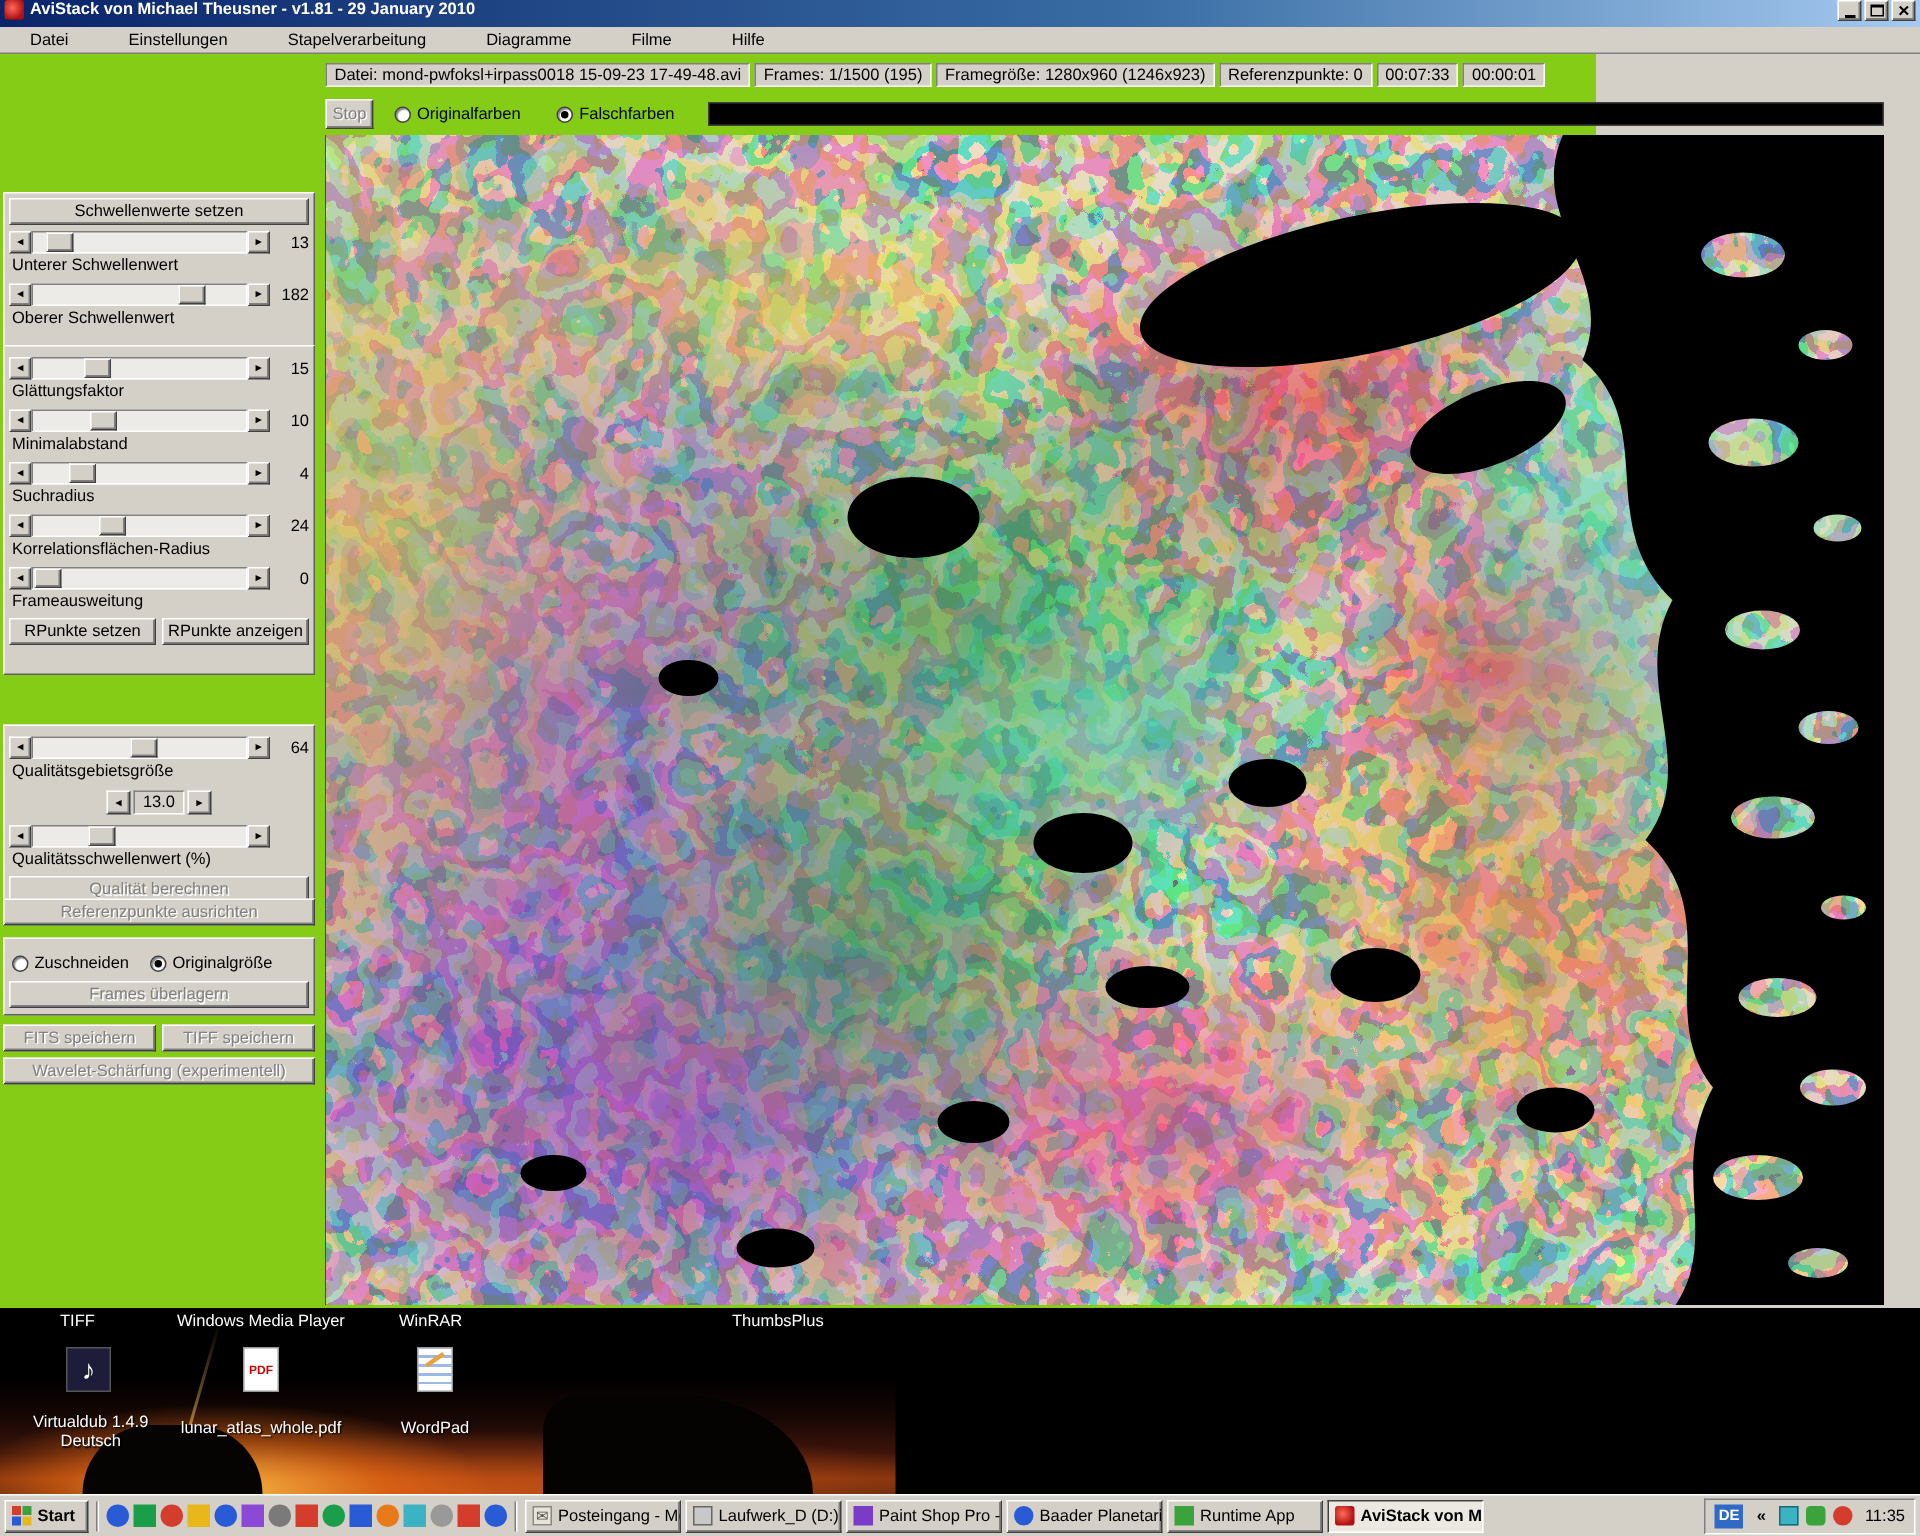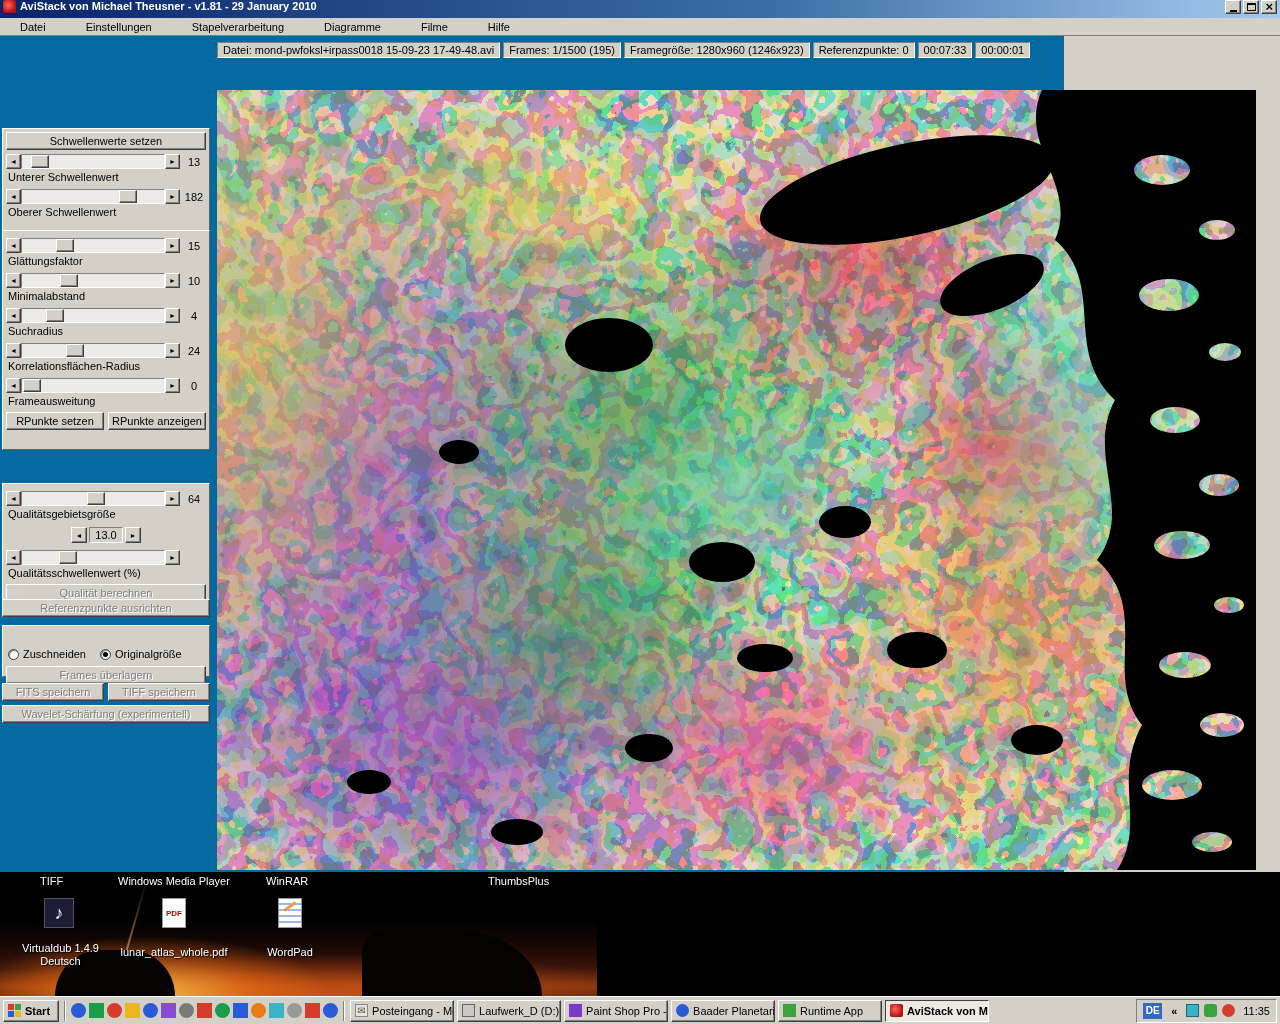--- a/index.html
+++ b/index.html
@@ -17,21 +17,21 @@
   .app-icon{width:13px;height:13px;margin-right:4px;background:radial-gradient(circle at 40% 40%,#ff6a5a,#b01010 70%);border-radius:2px;flex:0 0 auto}
   .title-text{flex:1;white-space:nowrap;overflow:hidden;font-size:11px}
   .wbtn{width:16px;height:14px;margin-left:2px;display:inline-flex;align-items:center;justify-content:center;color:#000}
   .ic-min{width:7px;height:2px;background:#000;margin-top:7px}
   .ic-max{width:9px;height:8px;border:1px solid #000;border-top-width:2px}
   .ic-close::before{content:"\00D7";font-size:13px;font-weight:bold;line-height:12px}
 
   .menubar{height:18px;background:#d4d0c8;display:flex;align-items:center;border-bottom:1px solid #808080}
   .menu-item{padding:2px 20px;white-space:nowrap}
 
-  .workarea{position:relative;width:1064px;height:836px;background:#0369a1}
+  .workarea{position:relative;width:1064px;height:836px;background:#84cc16}
 
   
   .infobar{position:absolute;left:217px;top:6px;display:flex}
   .info-box{border-top:1px solid #808080;border-left:1px solid #808080;border-right:1px solid #fff;border-bottom:1px solid #fff;padding:1px 5px;margin-right:3px;white-space:nowrap;height:16px;background:#d4d0c8}
 
   
   .sidebar{position:absolute;left:2px;top:10px;width:210px;height:824px}
   .panel{position:absolute;left:0;width:208px;background:#d4d0c8;border-top:1px solid #fff;border-left:1px solid #fff;border-right:1px solid #606060;border-bottom:1px solid #606060;padding:3px}
   .btn{display:block;text-align:center;font-size:11px;line-height:16px;height:18px;cursor:default;overflow:hidden;white-space:nowrap}
   .btn.dis{color:#808080;text-shadow:1px 1px 0 #fff}
@@ -43,21 +43,21 @@
   .radio{display:inline-flex;align-items:center;gap:4px;margin-right:10px}
   .rdot{width:11px;height:11px;border-radius:50%;background:#fff;border:1px solid #404040;box-shadow:inset 1px 1px 1px #808080;display:inline-flex;align-items:center;justify-content:center;flex:0 0 auto}
   .radio.sel .rdot::after{content:"";width:5px;height:5px;border-radius:50%;background:#000}
 
   .slider{display:flex;align-items:center;height:17px;margin-top:3px}
   .sl-btn{width:15px;height:15px;display:inline-flex;align-items:center;justify-content:center;flex:0 0 auto}
   .sl-btn.left::before{content:"\25C4";font-size:7px}
   .sl-btn.right::before{content:"\25BA";font-size:7px}
   .sl-track{flex:1;height:15px;position:relative;background:#ecebe7;border-top:1px solid #808080;border-left:1px solid #808080;border-right:1px solid #fff;border-bottom:1px solid #fff}
   .sl-thumb{position:absolute;top:0;width:18px;height:13px;background:#d4d0c8;border-top:1px solid #fff;border-left:1px solid #fff;border-right:1px solid #404040;border-bottom:1px solid #404040;box-shadow:inset -1px -1px 0 #808080}
-  .sl-val{width:26px;text-align:center;flex:0 0 auto;padding-left:2px}
+  .sl-val{width:26px;text-align:right;flex:0 0 auto;padding-left:2px}
   .sl-label{font-size:11px;margin:1px 2px 4px;height:13px;white-space:nowrap}
 
   .spin-row{display:flex;align-items:center;justify-content:center;gap:2px;height:20px;margin:4px 0}
   .spin-btn{width:16px;height:16px;display:inline-flex;align-items:center;justify-content:center}
   .spin-val{width:34px;text-align:center;background:#d4d0c8;padding:1px 0}
 
   
   .vtoolbar{position:absolute;left:217px;top:28px;width:1039px;height:24px;display:flex;align-items:center}
   .stop-btn{width:32px;height:20px;line-height:18px}
   .vtoolbar .radio{margin-left:14px;white-space:nowrap}
@@ -263,41 +263,53 @@
             <span class="sl-btn r3d right"></span>
             <span class="sl-val"></span>
           </div>
           <div class="sl-label">Qualitätsschwellenwert (%)</div>
           <span class="btn r3d full dis">Qualität berechnen</span>
         </div>
 
         <span class="btn r3d dis" style="position:absolute;top:553px;left:0;width:208px">Referenzpunkte ausrichten</span>
 
         <div class="panel" style="top:579px;height:52px">
-          <div class="radio-row" style="margin-top:17px">
+          <div class="radio-row" style="margin-top:5px">
             <span class="radio">
                 <span class="rdot"></span>
                 <span>Zuschneiden</span>
               </span>
             <span class="radio sel">
                 <span class="rdot"></span>
                 <span>Originalgröße</span>
               </span>
           </div>
           <span class="btn r3d full dis">Frames überlagern</span>
         </div>
 
         <div class="btn-row" style="position:absolute;top:635px;left:0;width:208px">
           <span class="btn r3d dis">FITS speichern</span>
           <span class="btn r3d dis">TIFF speichern</span>
         </div>
 
         <span class="btn r3d dis" style="position:absolute;top:659px;left:0;width:208px">Wavelet-Schärfung (experimentell)</span>
       </div>
 
+      <div class="vtoolbar">
+        <span class="btn r3d dis stop-btn">Stop</span>
+        <span class="radio">
+            <span class="rdot"></span>
+            <span>Originalfarben</span>
+          </span>
+        <span class="radio sel">
+            <span class="rdot"></span>
+            <span>Falschfarben</span>
+          </span>
+        <span class="vprogress"></span>
+      </div>
 
       <div class="vimage">
         <svg width="1039" height="780" viewBox="0 0 1039 780">
           <defs>
             <filter id="fc" x="0" y="0" width="100%" height="100%">
               <feTurbulence type="fractalNoise" baseFrequency="0.022 0.02" numOctaves="4" seed="17" stitchTiles="stitch"></feTurbulence>
               <feComponentTransfer>
                 <feFuncR type="discrete" tableValues="0.5 0.93 0.18 0.8 0.45 0.12 0.88 0.3"></feFuncR>
                 <feFuncG type="discrete" tableValues="0.16 0.82 0.6 0.28 0.72 0.42 0.2 0.88"></feFuncG>
                 <feFuncB type="discrete" tableValues="0.62 0.24 0.28 0.55 0.25 0.52 0.38 0.66"></feFuncB>

